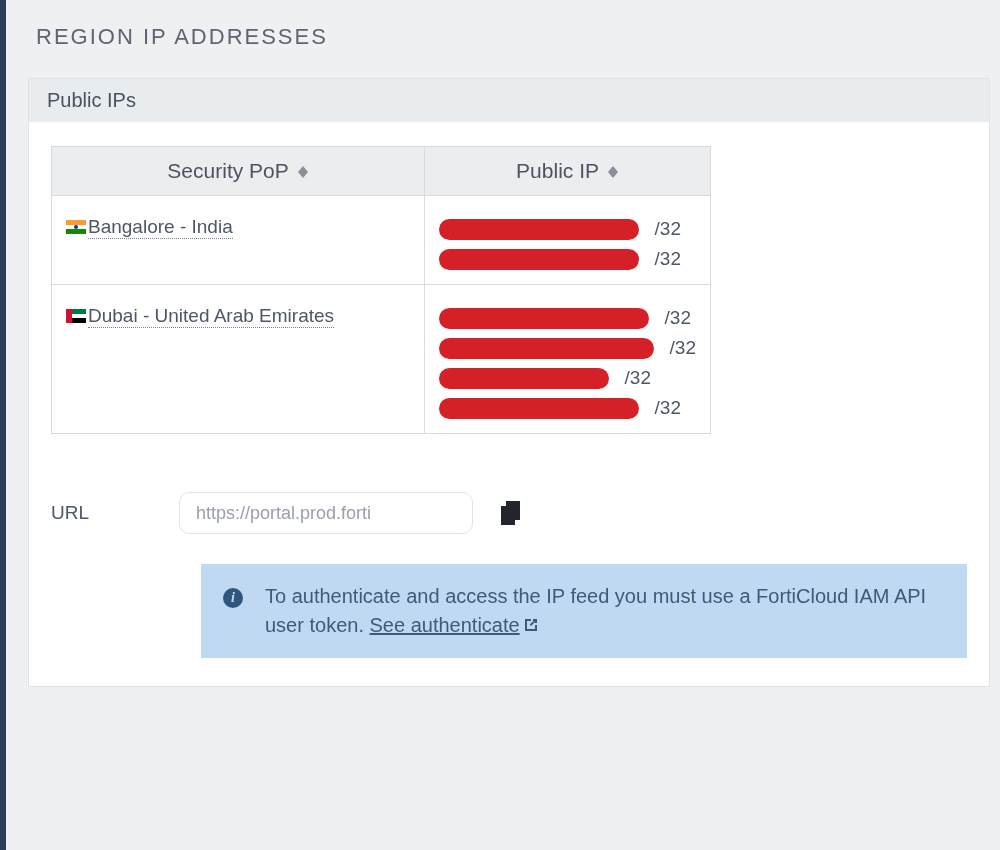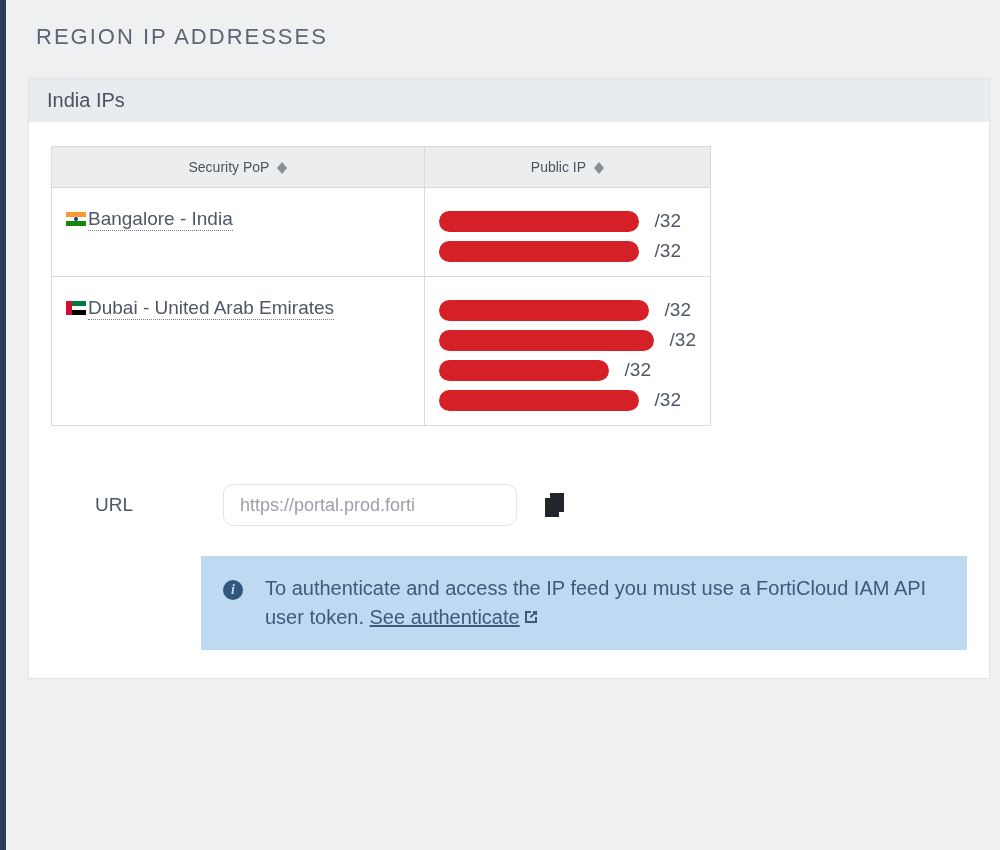--- a/index.html
+++ b/index.html
@@ -42,21 +42,21 @@
 
   
   table.ip-table {
     border-collapse: collapse;
     width: 660px;
     border: 1px solid #d7dade;
   }
   table.ip-table th {
     background: #ecedef;
     color: #4c5360;
-    font-size: 14px;
+    font-size: 21px;
     font-weight: 400;
     padding: 12px 10px;
     border: 1px solid #d7dade;
     text-align: center;
     cursor: pointer;
     user-select: none;
   }
   table.ip-table td {
     border: 1px solid #d7dade;
     padding: 20px 14px 14px 14px;
@@ -126,21 +126,20 @@
     flex: 0 0 auto;
   }
   .suffix { color:#4e5765; }
 
   
   .feed-row {
     display: flex;
     align-items: center;
     gap: 28px;
     padding: 0 0 0 0;
-    margin-left: 44px;
   }
   .feed-label {
     color: #4e5765;
     font-size: 19px;
     width: 100px;
   }
   .url-input {
     width: 294px;
     height: 42px;
     border: 1px solid #e1e3e7;
@@ -190,21 +189,21 @@
 
 </style>
 </head>
 <body>
 
 <div class="page">
   <h1 class="page-title">REGION IP ADDRESSES</h1>
 
   <div class="card">
 
-    <div class="section-header">India IPs</div>
+    <div class="section-header">Public IPs</div>
     <div class="section-body">
       <table class="ip-table">
         <thead>
           <tr>
             <th style="width:58%">
               <span>Security PoP</span>
               <span class="sort-icons">
                 <svg width="10" height="6">
                     <polygon points="5,0 10,6 0,6" fill="currentColor"></polygon>
                   </svg>

